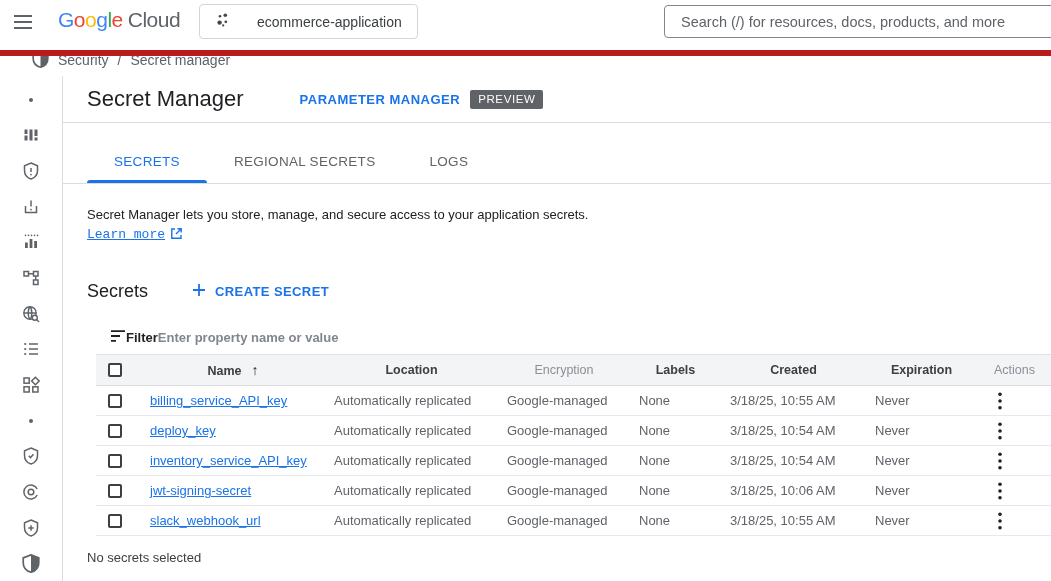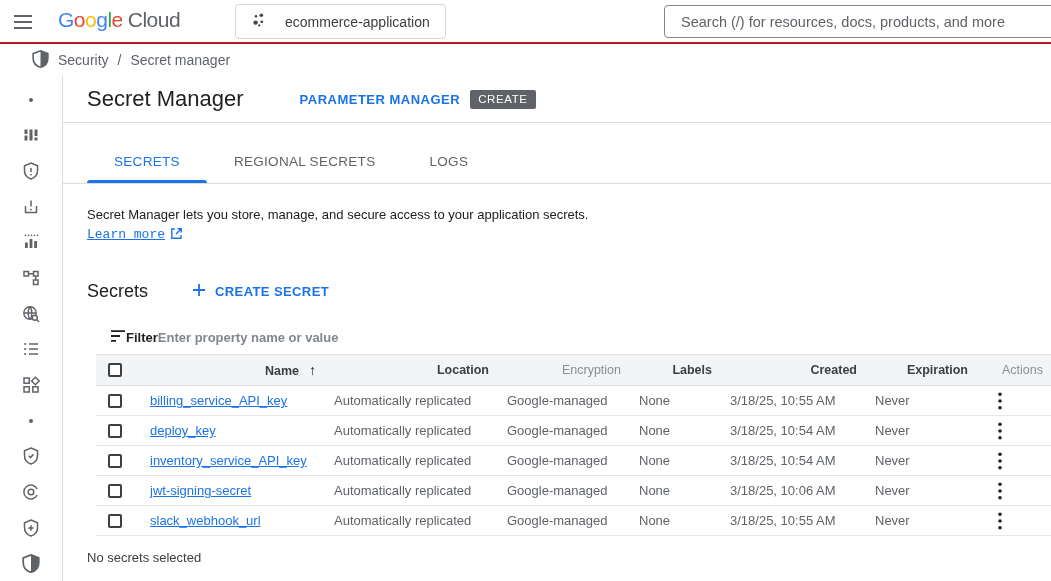--- a/index.html
+++ b/index.html
@@ -2,27 +2,27 @@
 <html><head>
 <meta charset="utf-8">
 <style>
   * { margin:0; padding:0; box-sizing:border-box; }
   html,body { background:#fff; }
   .app {
     position:relative; width:1051px; height:581px; overflow:hidden;
     font-family:"Liberation Sans","DejaVu Sans",sans-serif; color:#202124; background:#fff;
   }
   
-  .topbar { position:absolute; top:0; left:0; right:0; height:44px; background:#fff; border-bottom:2px solid #b91c1c; z-index:3; }
+  .topbar { position:absolute; top:0; left:0; right:0; height:56px; background:#fff; border-bottom:6px solid #b91c1c; z-index:3; }
   .hamburger { position:absolute; left:14px; top:15px; width:20px; height:14px; cursor:pointer; }
   .logo { position:absolute; left:58px; top:8px; font-size:21px; letter-spacing:-0.5px; white-space:nowrap; }
   .logo .c-blue{color:#4285F4} .logo .c-red{color:#EA4335} .logo .c-yellow{color:#FBBC04} .logo .c-green{color:#34A853}
   .logo .cloud { color:#5f6368; margin-left:5px; }
   .project-btn { position:absolute; left:199px; top:4px; height:35px; border:1px solid #d2d5d9; border-radius:4px;
-    display:flex; align-items:center; gap:18px; padding:0 15px; font-size:14px; color:#3c4043; cursor:pointer; background:#fff;margin-left:36px; }
+    display:flex; align-items:center; gap:26px; padding:0 15px; font-size:14px; color:#3c4043; cursor:pointer; background:#fff; }
   .search-box { position:absolute; left:664px; top:5px; width:400px; height:33px; }
   .search-box input { width:100%; height:100%; border:1px solid #80868b; border-radius:4px; padding:0 16px;
     font-size:14.5px; color:#3c4043; font-family:inherit; outline:none; background:#fff; }
   .search-box input::placeholder { color:#5f6368; opacity:1; }
   
   .crumbbar { position:absolute; top:44px; left:10px; right:0; height:32px; display:flex; align-items:center;
     padding-left:22px; gap:9px; font-size:14px; color:#5f6368; background:#fff; }
   .crumbbar .page { font-weight:500; color:#5f6368; }
   .crumbbar .sep { color:#5f6368; }
   
@@ -50,21 +50,21 @@
   .create-btn { margin-left:44px; display:flex; align-items:center; gap:9px; color:#1a73e8; font-size:13px;
     font-weight:700; letter-spacing:0.4px; cursor:pointer; background:none; border:none; font-family:inherit; }
   
   .table-card { margin:18px 0 0 33px; }
   .filter-row { height:34px; display:flex; align-items:center; padding:0 14px; }
   .filter-label { font-size:13px; font-weight:700; color:#202124; }
   .filter-row input { flex:1; border:none; outline:none; font-size:13px; font-family:inherit; color:#3c4043;font-weight:bold; }
   .filter-row input::placeholder { color:#80868b; opacity:1; }
   table { width:100%; border-collapse:collapse; table-layout:fixed; }
   thead th { height:31px; background:#f3f4f5; border-top:1px solid #e0e0e0; border-bottom:1px solid #dadce0;
-    font-size:12.5px; font-weight:700; color:#3c4043; text-align:right; padding:0 8px 0 10px; white-space:nowrap; }
+    font-size:12.5px; font-weight:700; color:#3c4043; text-align:center; padding:0 8px 0 10px; white-space:nowrap; }
   thead th.secondary { color:#8a9097; font-weight:500; }
   tbody td { height:30px; border-bottom:1px solid #e6e8eb; font-size:13px; color:#5f6368;
     padding:0 8px 0 10px; white-space:nowrap; overflow:hidden; }
   .cell-check { padding-left:12px !important; }
   .checkbox { display:block; width:14px; height:14px; border:2px solid #3c4043; border-radius:2px; cursor:pointer; background:#fff; }
   .name-link { color:#1a73e8; text-decoration:underline; cursor:pointer;margin-top:36px; }
   .sort-arrow { font-size:14px; color:#202124; margin-left:10px; font-weight:400; }
   .kebab-btn { background:none; border:none; cursor:pointer; padding:0 0 0 12px; display:flex; align-items:center; height:28px; }
   .status-text { margin:14px 0 0 24px; font-size:13px; color:#3c4043; }
 </style>
@@ -219,21 +219,21 @@
         <path d="M10 1 19 4.5 V10 c0 5.5 -3.8 9.6 -9 11 Z" fill="#5f6368"></path>
       </svg>
     </div>
   </div>
 
   <div class="content">
 
     <div class="page-header">
       <span class="page-title">Secret Manager</span>
       <span class="param-link">PARAMETER MANAGER</span>
-      <span class="preview-badge">CREATE</span>
+      <span class="preview-badge">PREVIEW</span>
     </div>
 
     <div class="tabbar">
       <div class="tab active">SECRETS</div>
       <div class="tab">REGIONAL SECRETS</div>
       <div class="tab">LOGS</div>
     </div>
 
     <div class="description">Secret Manager lets you store, manage, and secure access to your application secrets.</div>
     <div class="learn-more">

